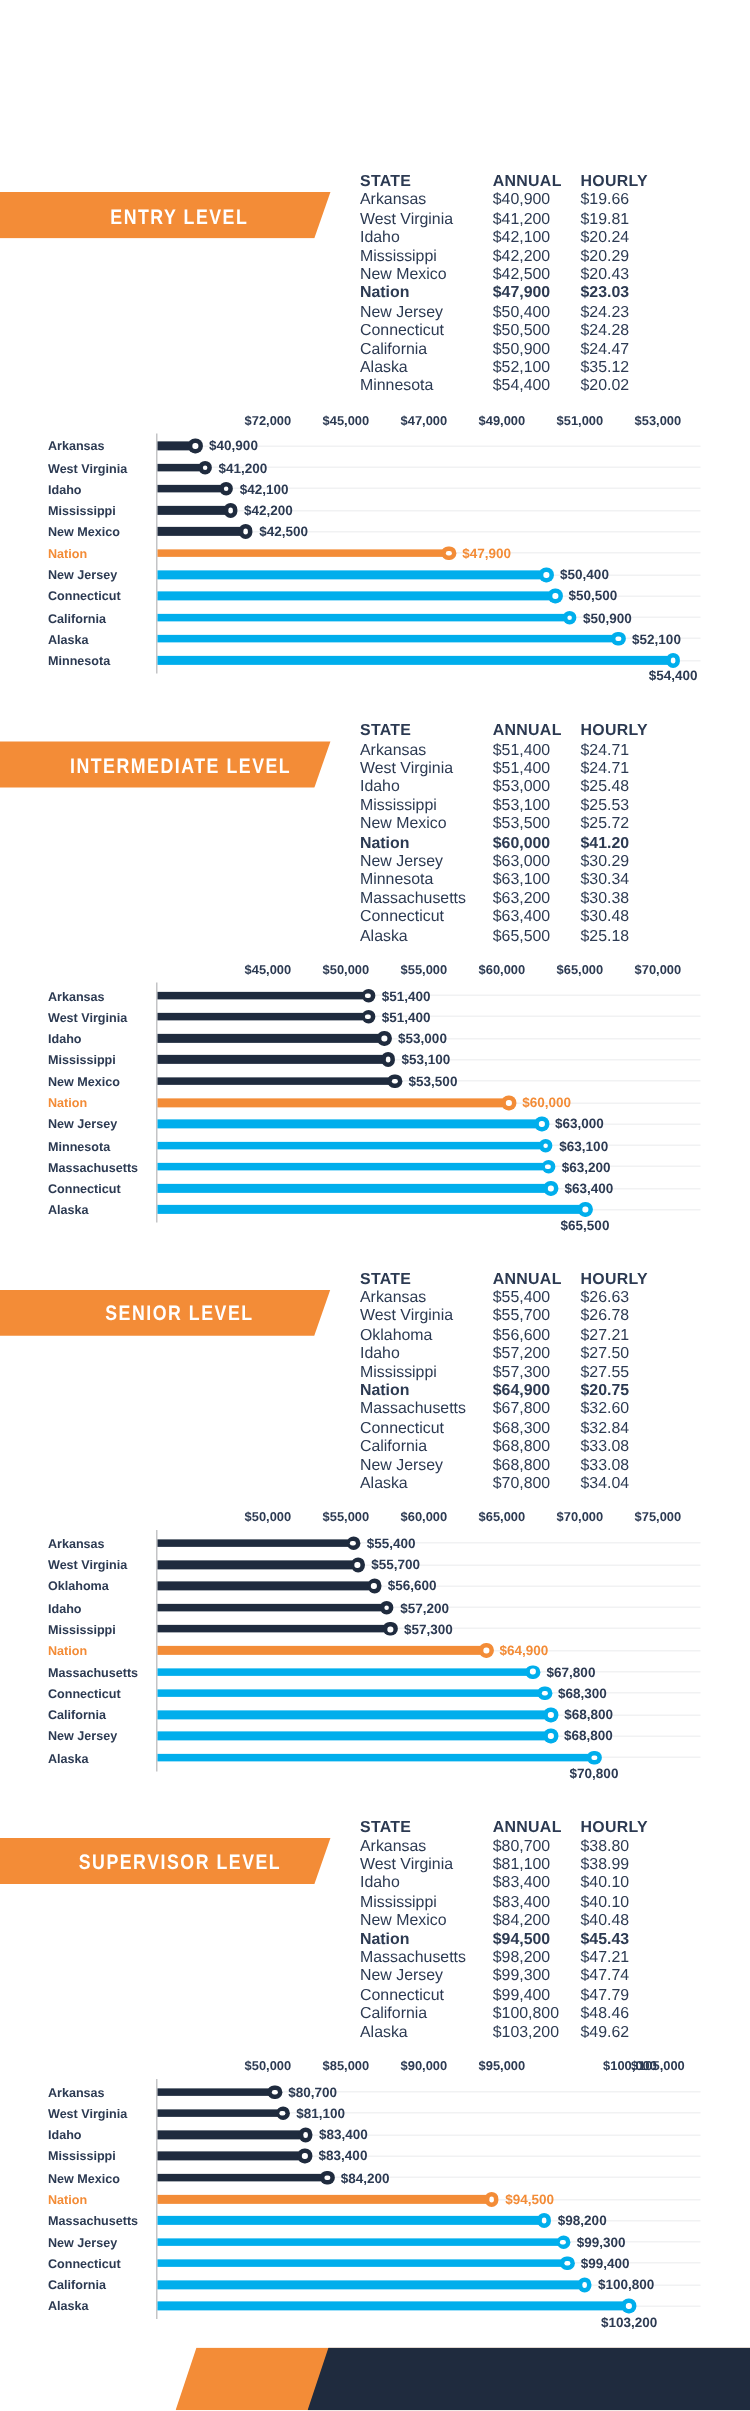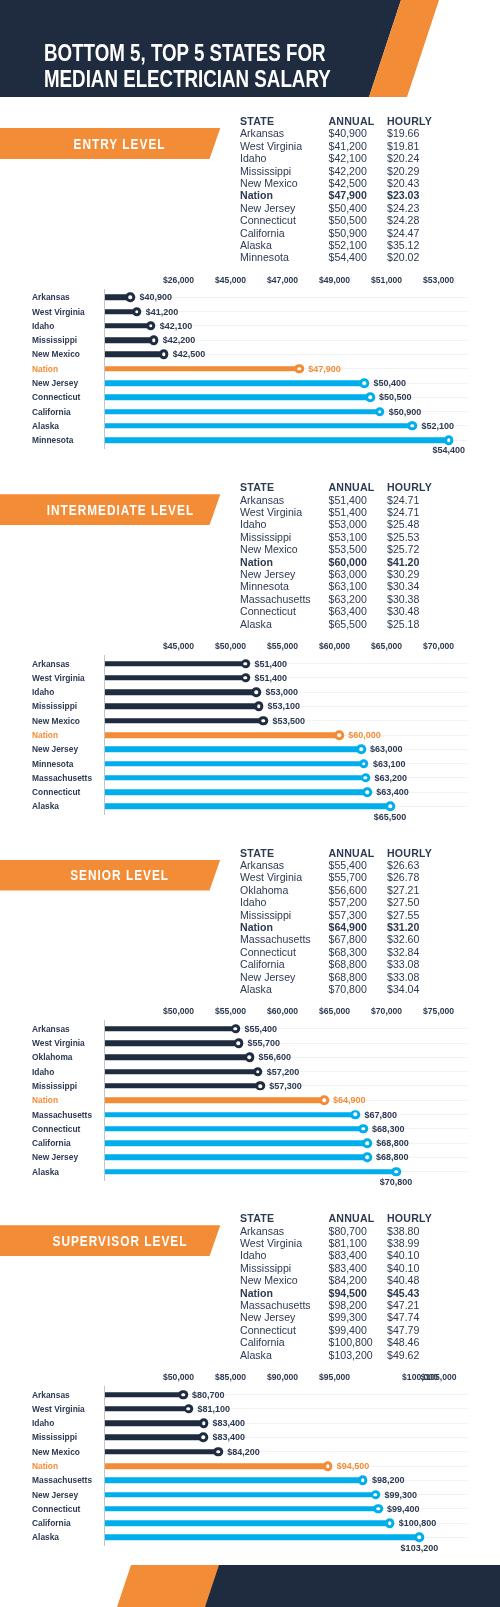--- a/index.html
+++ b/index.html
@@ -66,28 +66,20 @@
 .ftr-orange{position:absolute;inset:0;background:#F38C37;
   clip-path:polygon(131px 0,500px 0,500px 42px,117px 42px);}
 .ftr-navy{position:absolute;inset:0;background:#1F2B3E;
   clip-path:polygon(219px 0,500px 0,500px 42px,205px 42px);}
 </style>
 </head>
 <body>
 
 <div id="page">
 
-  <div class="hdr">
-    <div class="hdr-navy"></div>
-    <div class="hdr-orange"></div>
-    <div class="hdr-title">
-      <div class="hdr-l1">BOTTOM 5, TOP 5 STATES FOR</div>
-      <div class="hdr-l2">MEDIAN ELECTRICIAN SALARY</div>
-    </div>
-  </div>
 
   <div id="sections">
       <div class="band" style="top: 128px;">
         <span>
           <i>ENTRY LEVEL</i>
         </span>
       </div>
       <div class="tbl" style="top: 115px;">
         <div class="r hdrow" style="top: 0px;">
           <span class="c0">STATE</span>
@@ -144,21 +136,21 @@
           <span class="c1">$52,100</span>
           <span class="c2">$35.12</span>
         </div>
         <div class="r " style="top: 136.4px;">
           <span class="c0">Minnesota</span>
           <span class="c1">$54,400</span>
           <span class="c2">$20.02</span>
         </div>
       </div>
       <div class="chart" style="top: 274px; height: 185px;">
-        <div class="tick" style="left: 178.6px;">$26,000</div>
+        <div class="tick" style="left: 178.6px;">$72,000</div>
         <div class="tick" style="left: 230.6px;">$45,000</div>
         <div class="tick" style="left: 282.6px;">$47,000</div>
         <div class="tick" style="left: 334.6px;">$49,000</div>
         <div class="tick" style="left: 386.6px;">$51,000</div>
         <div class="tick" style="left: 438.6px;">$53,000</div>
         <div class="axis" style="top: 14.8px; height: 160.4px;"></div>
         <div class="grid" style="top: 22.8px;"></div>
         <div class="cat" style="top: 23.3px;">Arkansas</div>
         <div class="bar low" style="top: 23.3px; width: 25.2px;"></div>
         <div class="dot low" style="top: 23.3px; left: 130.4px;">
@@ -421,21 +413,21 @@
           <span class="c2">$27.50</span>
         </div>
         <div class="r " style="top: 62px;">
           <span class="c0">Mississippi</span>
           <span class="c1">$57,300</span>
           <span class="c2">$27.55</span>
         </div>
         <div class="r bold" style="top: 74.4px;">
           <span class="c0">Nation</span>
           <span class="c1">$64,900</span>
-          <span class="c2">$31.20</span>
+          <span class="c2">$20.75</span>
         </div>
         <div class="r " style="top: 86.8px;">
           <span class="c0">Massachusetts</span>
           <span class="c1">$67,800</span>
           <span class="c2">$32.60</span>
         </div>
         <div class="r " style="top: 99.2px;">
           <span class="c0">Connecticut</span>
           <span class="c1">$68,300</span>
           <span class="c2">$32.84</span>

